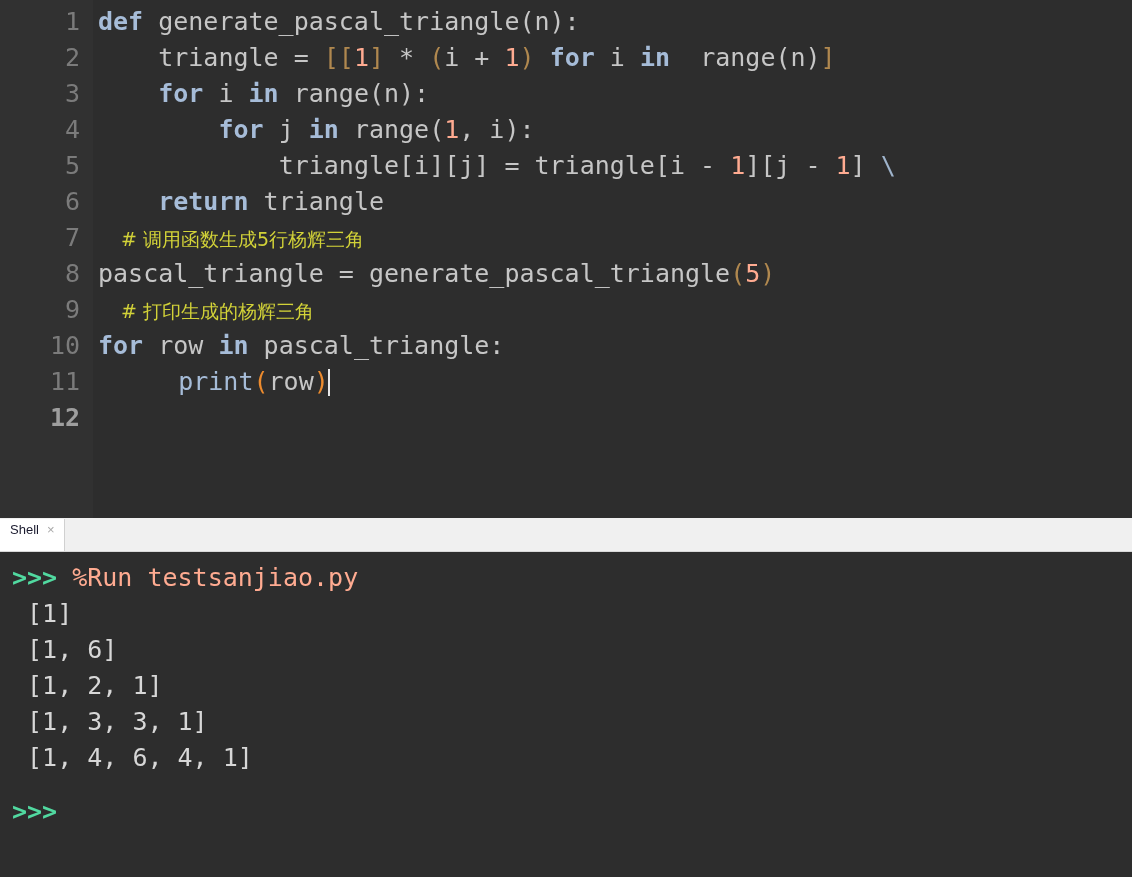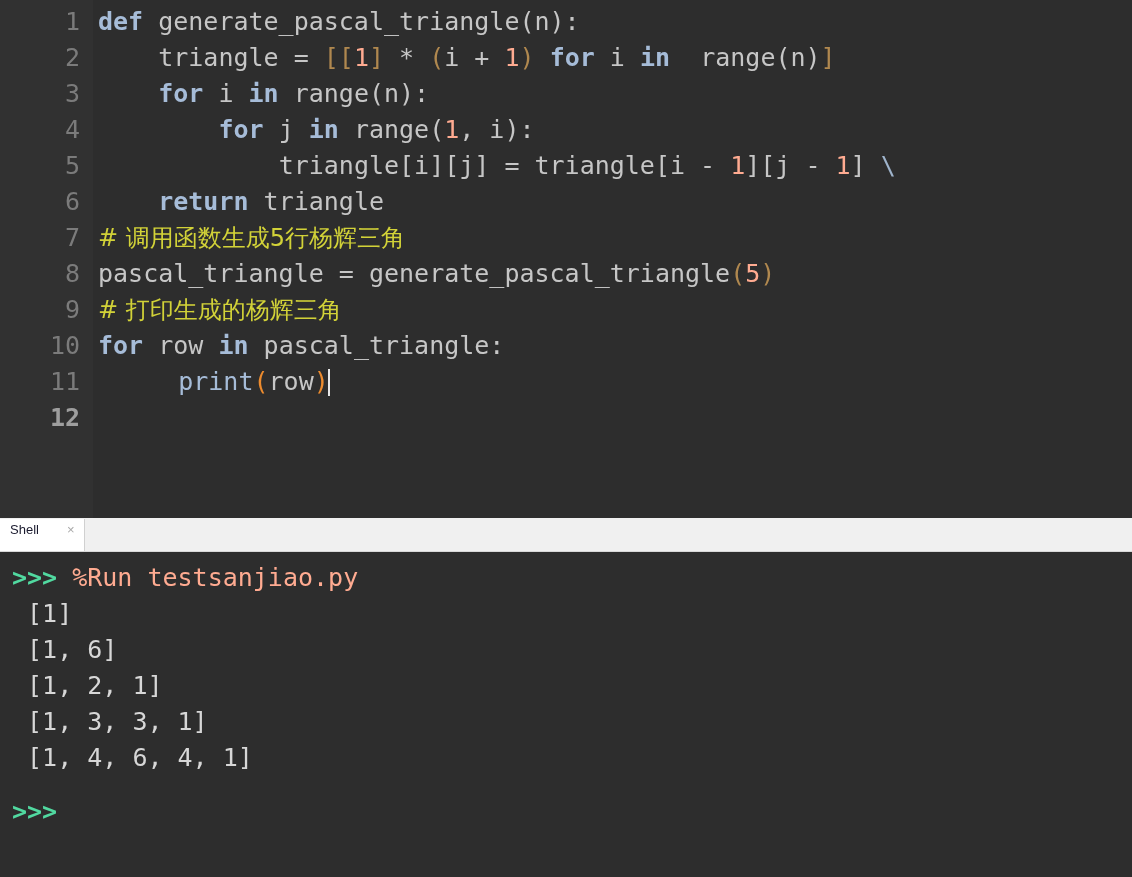--- a/index.html
+++ b/index.html
@@ -81,21 +81,22 @@
   .tok-num     { color: #ffab91; }
   .tok-bracket { color: #b0884f; }
   .tok-paren   { color: #ec8b2e; }
   .tok-comment { color: #d2d238; }
   .tok-op      { color: #c6c6c6; }
   .tok-builtin { color: #a6bcd8; margin-left: 20px; }
   .tok-cont    { color: #9fb4cc; }
 
   .cn {
     font-family: "DejaVu Sans", "Liberation Sans", sans-serif;
-    font-size: 24px;
+    font-size: 19px;
+    margin-left: 23px;
   }
 
   .caret {
     display: inline-block;
     width: 2px;
     height: 27px;
     background: #e8e8e8;
     vertical-align: -6px;
     margin-left: -1px;
   }
@@ -113,21 +114,20 @@
 
   .tab {
     height: 32px;
     background: #ffffff;
     display: flex;
     align-items: center;
     padding: 0 9px 12px 10px;
     box-sizing: border-box;
     border-right: 1px solid #d0d0d0;
     cursor: default;
-    gap: 20px;
   }
 
   .tab-label {
     font-family: "Liberation Sans", "DejaVu Sans", sans-serif;
     font-size: 13px;
     color: #1a1a2e;
   }
 
   .tab-close {
     margin-left: 8px;

